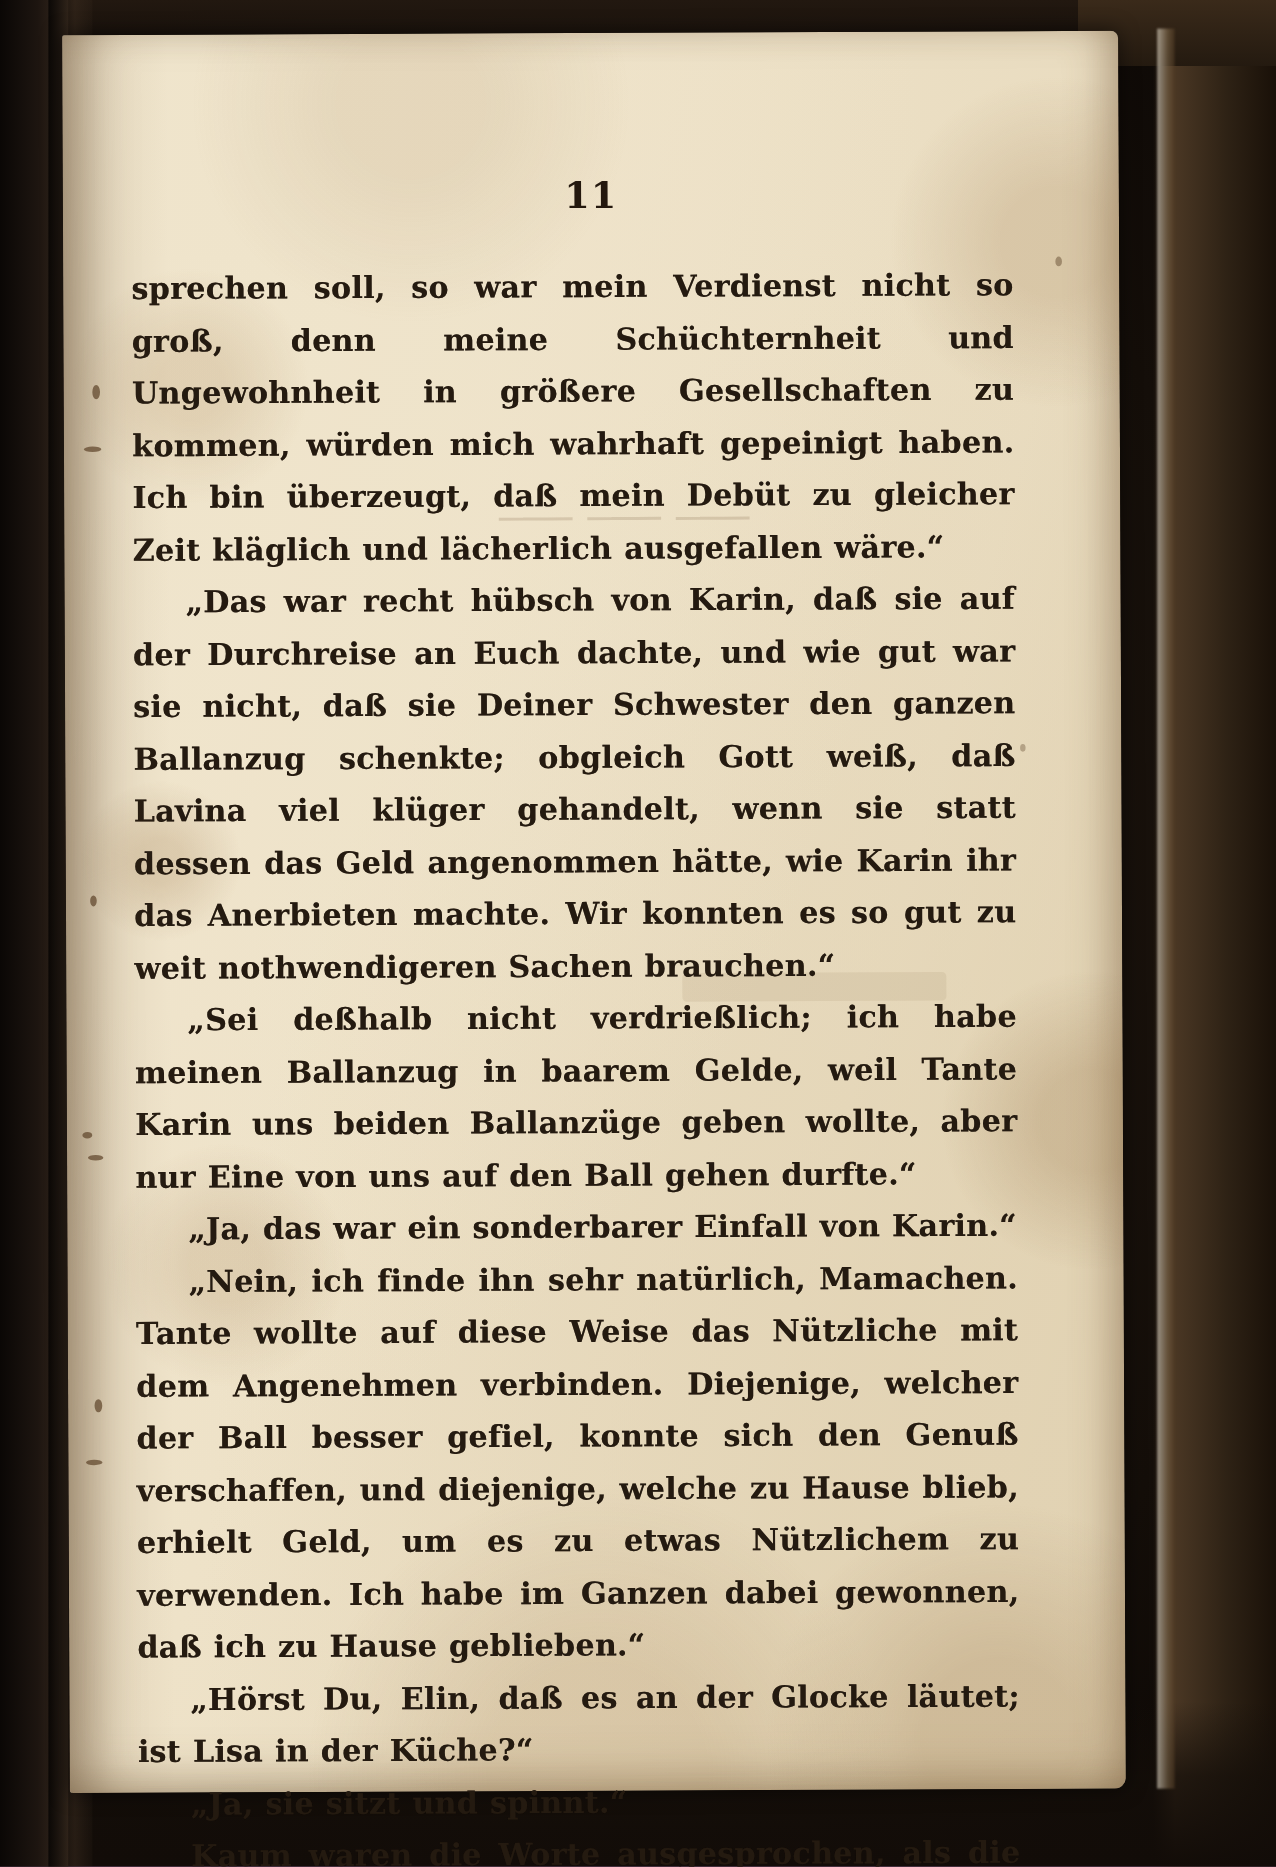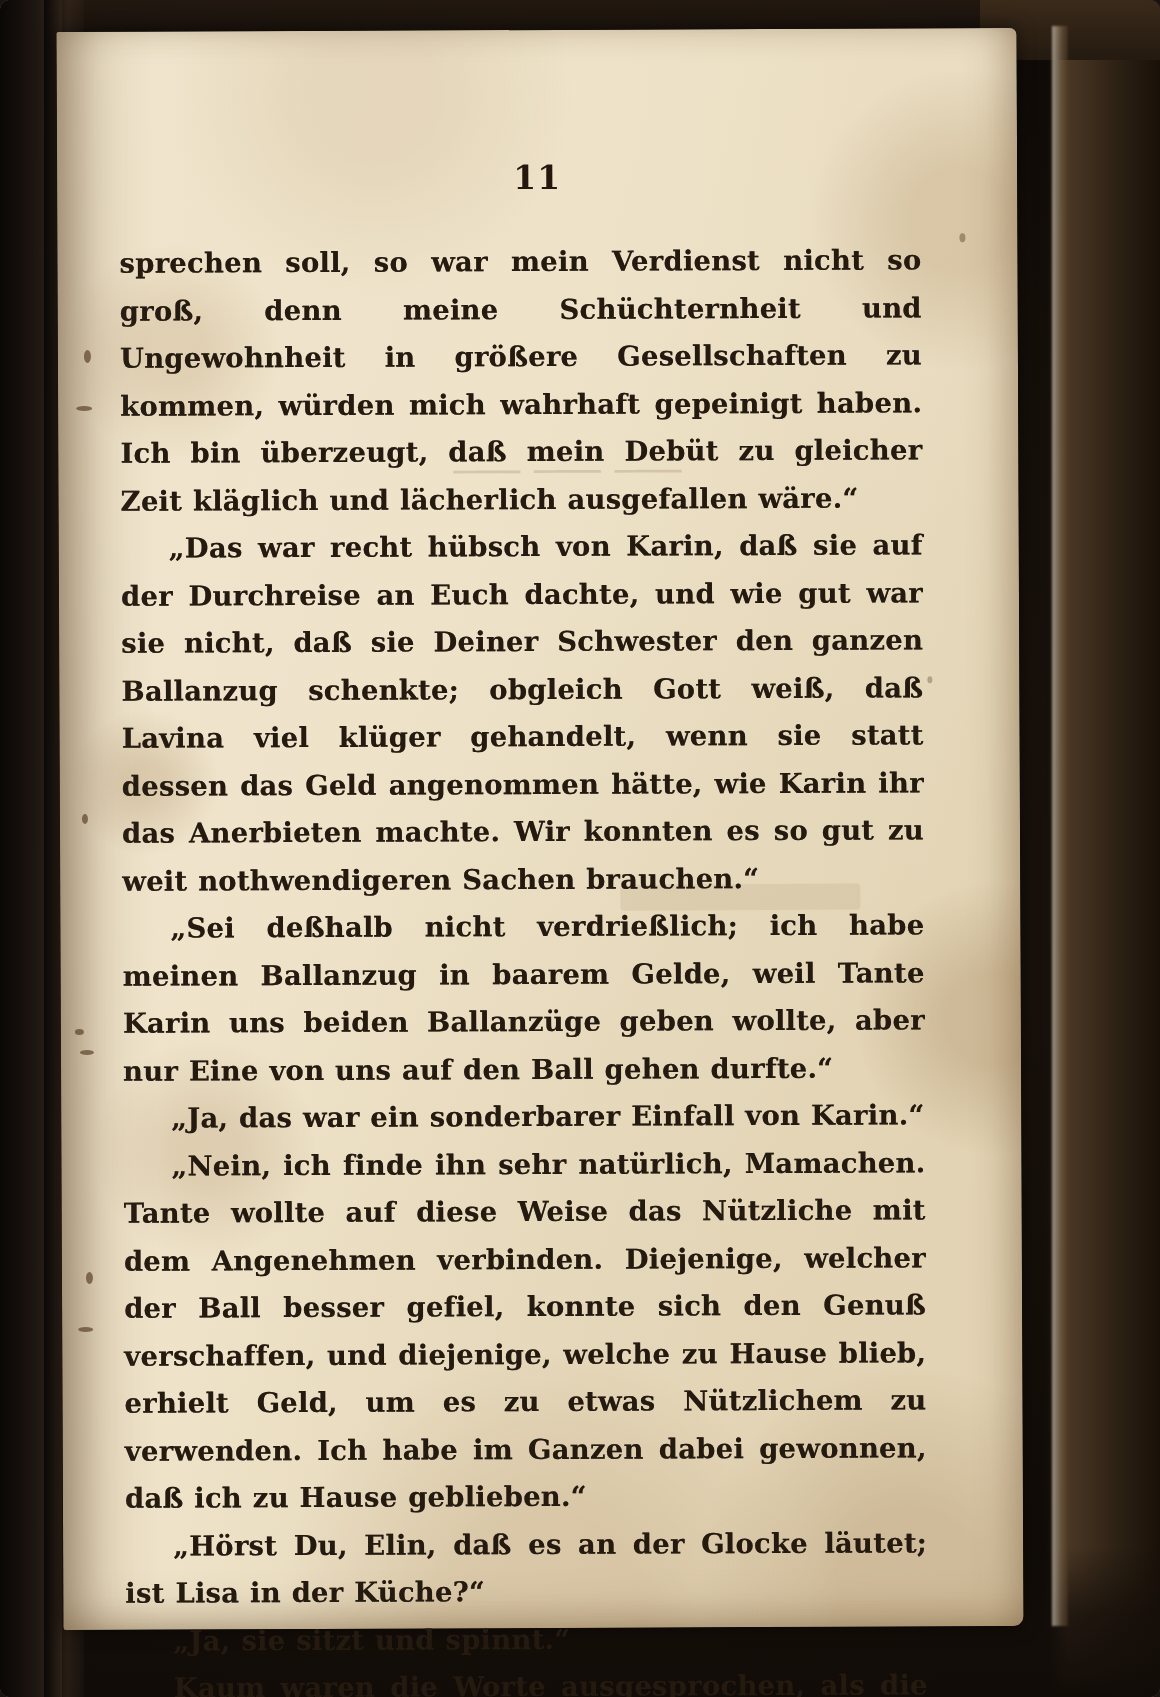--- a/index.html
+++ b/index.html
@@ -7,21 +7,20 @@
     padding: 0;
     background: #1a1410;
   }
   #page {
     position: relative;
     width: 1160px;
     height: 1697px;
     overflow: hidden;
     background: #f0abfc;
     font-family: "DejaVu Serif", serif;
-    border-radius: 10px;
   }
 
   
   .backdrop {
     position: absolute;
     inset: 0;
     background:
       radial-gradient(ellipse at 50% 50%, #241a12 0%, #140e09 70%, #0b0705 100%);
   }
 

